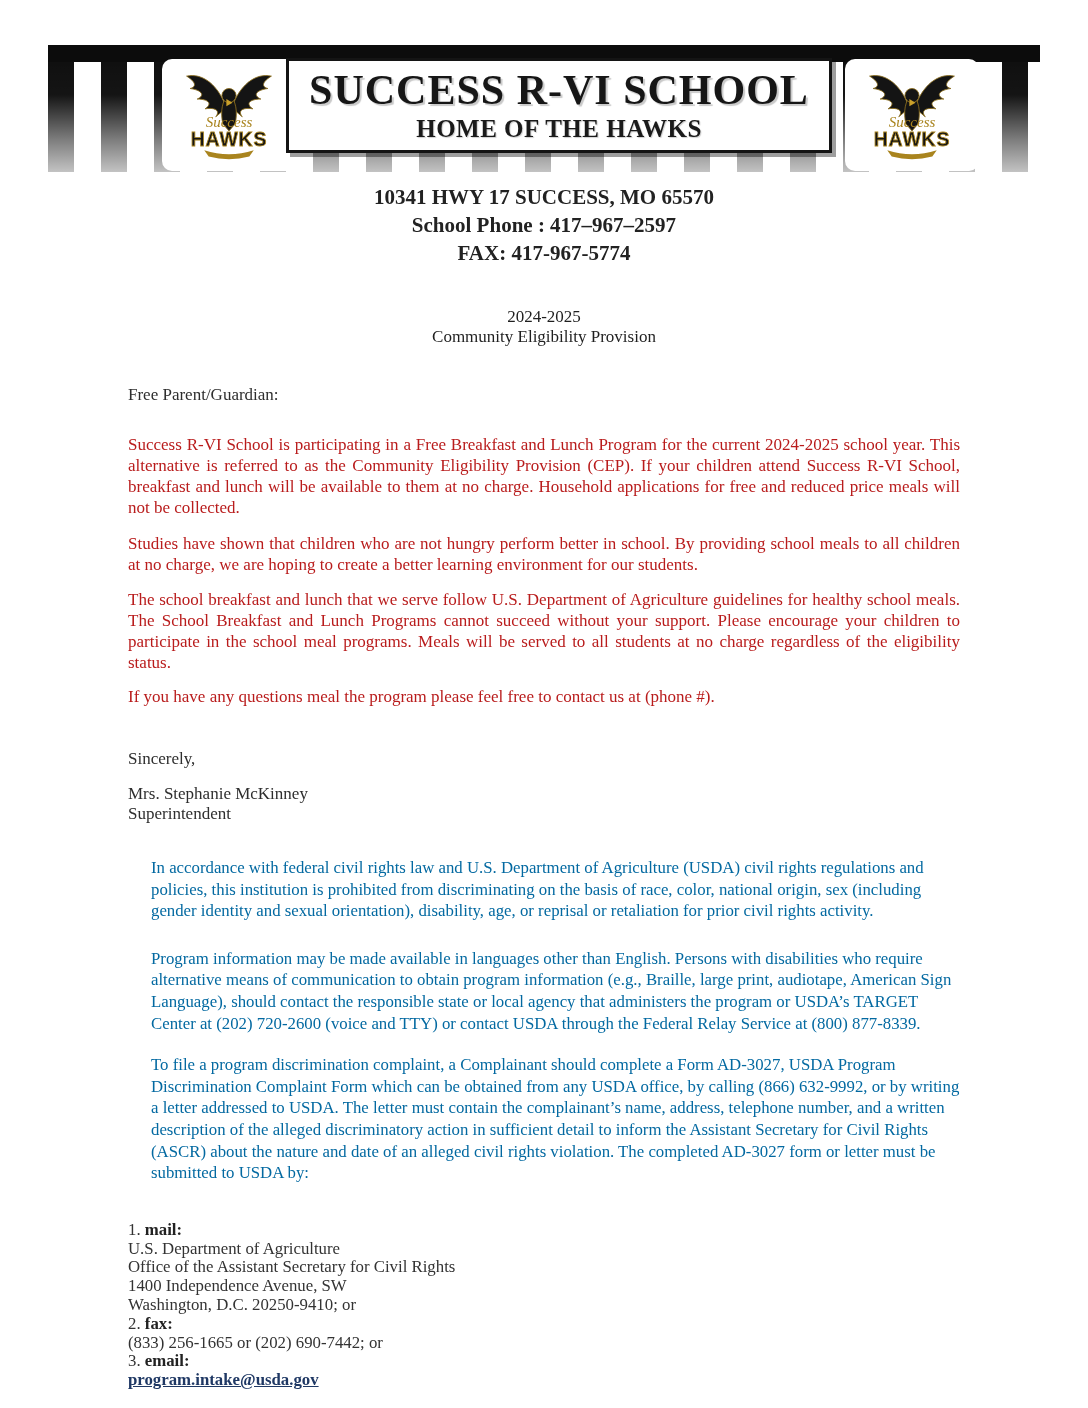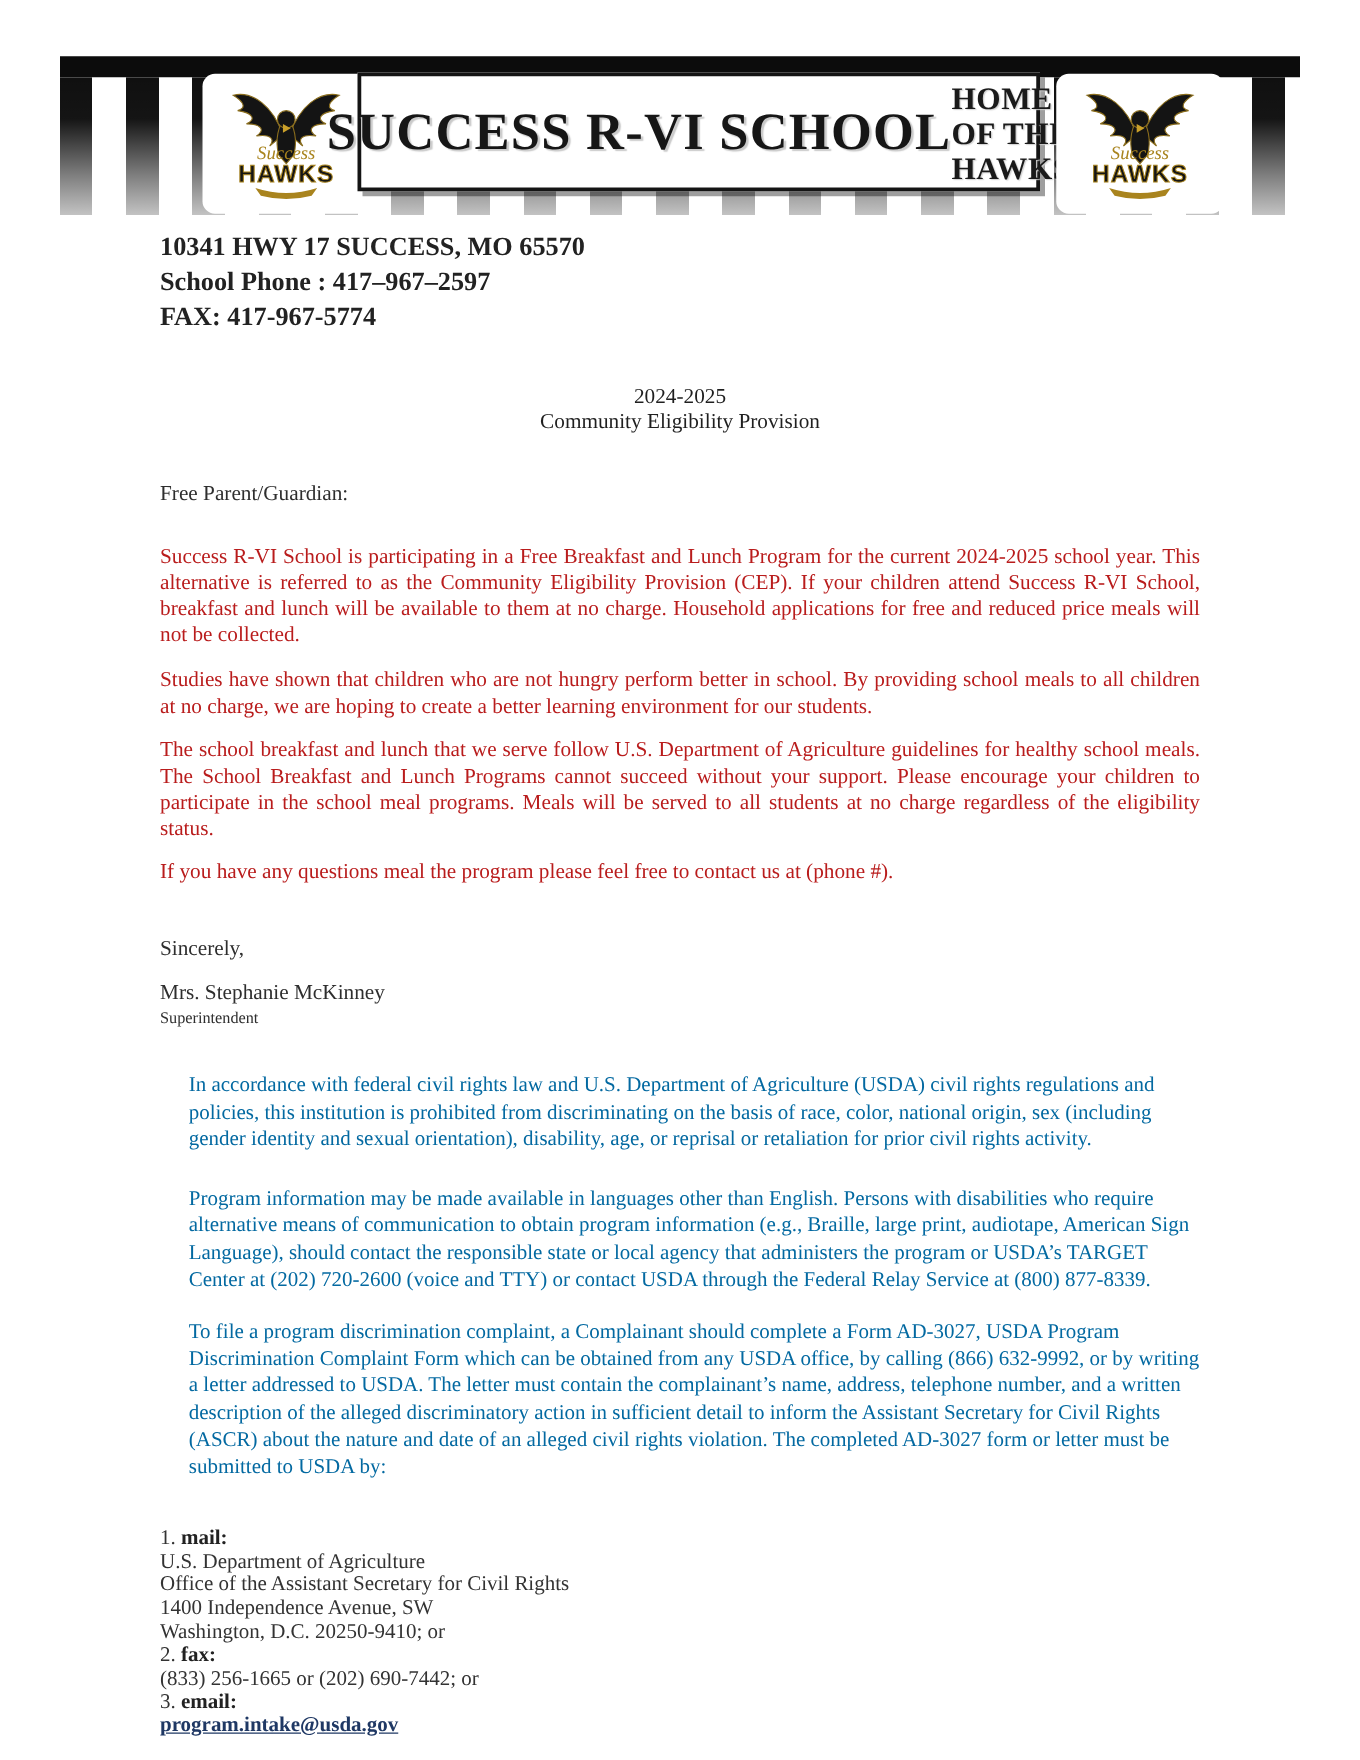--- a/index.html
+++ b/index.html
@@ -40,41 +40,42 @@
   .logo-left  { left: 114px; }
   .logo-right { left: 797px; }
   .logo-panel svg { width: 106px; height: 106px; }
 
   .title-box {
     position: absolute; left: 238px; top: 13px;
     width: 540px; height: 89px;
     background: #ffffff;
     border: 3px solid #141414;
     box-shadow: 4px 4px 0 rgba(0,0,0,0.38);
-    display: flex; flex-direction: row; align-items: center; justify-content: center;
+    display: flex; flex-direction: column; align-items: center; justify-content: center;
   }
   .school-name {
     font-size: 42px; font-weight: bold; letter-spacing: 1px;
     color: #161616; line-height: 1.0;
     text-shadow: 2px 2px 1px #c9c9c9;
     white-space: nowrap;
   }
   .school-tagline {
     font-size: 25px; font-weight: bold; color: #1a1a1a;
     margin-top: 4px; letter-spacing: 0.5px;
     text-shadow: 1px 1px 1px #cfcfcf;
   }
 
   
   .content {
     position: absolute; left: 128px; top: 0;
     width: 832px;
   }
   .address-block {
     margin-top: 183px;
+    text-align: center;
     font-weight: bold;
     font-size: 21px;
     line-height: 28px;
     color: #222222;
   }
   .letter-heading {
     margin-top: 40px;
     text-align: center;
     font-size: 17px;
     line-height: 20px;
@@ -86,21 +87,21 @@
     line-height: 21px;
     color: #b91c1c;
   }
   .just { text-align: justify; }
   .p1 { margin-top: 29px; }
   .p2 { margin-top: 15px; }
   .p3 { margin-top: 14px; }
   .p4 { margin-top: 13px; }
   .closing { margin-top: 42px; font-size: 17px; }
   .sig-name { margin-top: 15px; font-size: 17px; line-height: 20px; }
-  .sig-title { font-size: 13px; line-height: 20px; }
+  .sig-title { font-size: 17px; line-height: 20px; }
 
   .legal {
     font-size: 16.8px;
     line-height: 21.6px;
     color: #0369a1;
     margin-left: 23px;
   }
   .l1 { margin-top: 33px; }
   .l2 { margin-top: 26px; }
   .l3 { margin-top: 20px; }

